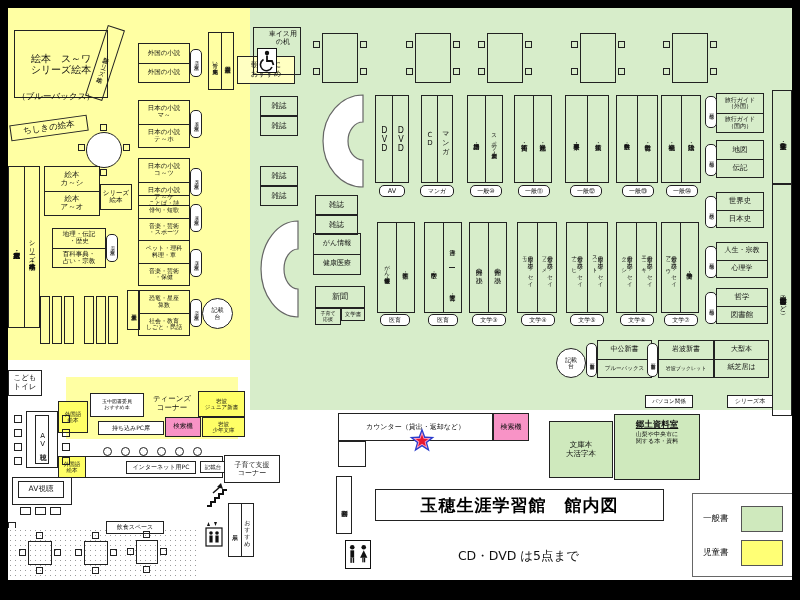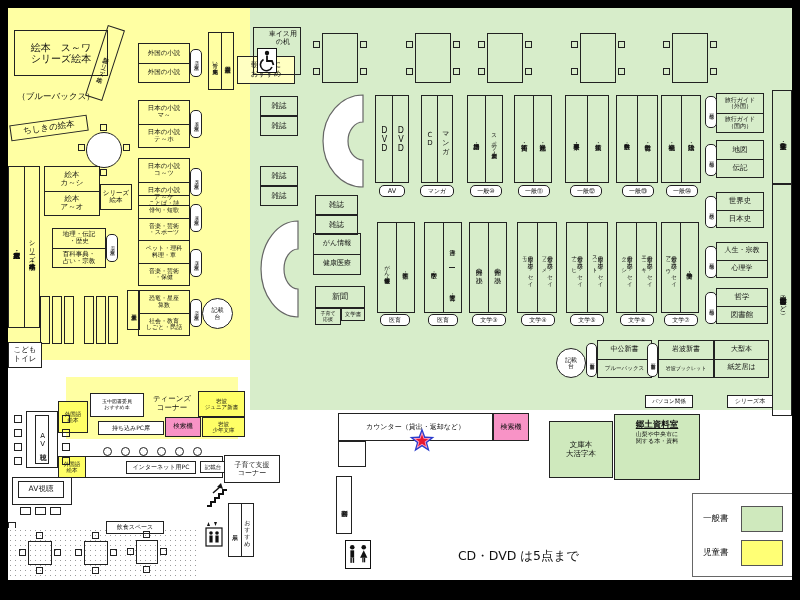--- a/index.html
+++ b/index.html
@@ -47,21 +47,21 @@
   .kyodo{display:flex;flex-direction:column;align-items:center;text-align:center;}
 </style>
 </head>
 <body>
 
 <div id="map">
   <div id="gen">
       <div class="region" style="left: 0px; top: 0px; width: 242px; height: 352px; background: rgb(255, 255, 163);"></div>
       <div class="region" style="left: 242px; top: 0px; width: 542px; height: 402px; background: rgb(215, 237, 202);"></div>
       <div class="region" style="left: 58px; top: 369px; width: 172px; height: 62px; background: rgb(255, 255, 163);"></div>
-      <div class="el bd lbl" style="left: 6px; top: 22px; width: 94px; height: 46px; font-size: 10px;">絵本　ス～ワ
+      <div class="el bd lbl" style="left: 6px; top: 22px; width: 94px; height: 68px; font-size: 10px; text-align: right;">絵本　ス～ワ
 シリーズ絵本</div>
       <div class="el lbl" style="left: 0px; top: 82px; width: 96px; height: 13px; font-size: 8.5px;">（ブルーバックス）</div>
       <div class="el bd vbox" style="left: 88px; top: 18px; width: 18px; height: 74px; font-size: 6px; transform: rotate(18deg);">
         <div>
           <span class="v" style="font-size: 6px;">昔話・シリーズ絵本</span>
         </div>
       </div>
       <div class="el bd lbl" style="left: 2px; top: 112px; width: 78px; height: 16px; font-size: 8.5px; transform: rotate(-8deg);">ちしきの絵本</div>
       <div class="el circ" style="left: 78px; top: 124px; width: 36px; height: 36px;"></div>
       <div class="el bd" style="left: 70px; top: 136px; width: 7px; height: 7px;"></div>
@@ -93,21 +93,21 @@
       <div class="el vpill" style="left: 98px; top: 226px; width: 12px; height: 28px; font-size: 5.5px;">
         <span class="v">児童①</span>
       </div>
       <div class="el bd lbl" style="left: 119px; top: 282px; width: 13px; height: 40px; font-size: 5.5px;"><span class="v">児童大型本</span></div>
       <div class="el bd" style="left: 32px; top: 288px; width: 10px; height: 48px;"></div>
       <div class="el bd" style="left: 44px; top: 288px; width: 10px; height: 48px;"></div>
       <div class="el bd" style="left: 56px; top: 288px; width: 10px; height: 48px;"></div>
       <div class="el bd" style="left: 76px; top: 288px; width: 10px; height: 48px;"></div>
       <div class="el bd" style="left: 88px; top: 288px; width: 10px; height: 48px;"></div>
       <div class="el bd" style="left: 100px; top: 288px; width: 10px; height: 48px;"></div>
-      <div class="el bd lbl" style="left: 0px; top: 334px; width: 34px; height: 26px; font-size: 7.5px; background: rgb(255, 255, 255);">こども
+      <div class="el bd lbl" style="left: 0px; top: 362px; width: 34px; height: 26px; font-size: 7.5px; background: rgb(255, 255, 255);">こども
 トイレ</div>
       <div class="el bd split" style="left: 130px; top: 35px; width: 52px; height: 40px; font-size: 6.5px;">
         <div>外国の小説</div>
         <div>外国の小説</div>
       </div>
       <div class="el vpill" style="left: 182px; top: 41px; width: 12px; height: 28px; font-size: 5.5px;">
         <span class="v">児童⑦</span>
       </div>
       <div class="el bd vbox" style="left: 200px; top: 24px; width: 26px; height: 58px; font-size: 5.5px;">
         <div>
@@ -517,20 +517,21 @@
       <div class="el bd" style="left: 84px; top: 524px; width: 7px; height: 7px;"></div>
       <div class="el bd" style="left: 84px; top: 559px; width: 7px; height: 7px;"></div>
       <div class="el bd" style="left: 67px; top: 541px; width: 7px; height: 7px;"></div>
       <div class="el bd" style="left: 102px; top: 541px; width: 7px; height: 7px;"></div>
       <div class="el bd" style="left: 128px; top: 532px; width: 22px; height: 24px;"></div>
       <div class="el bd" style="left: 135px; top: 523px; width: 7px; height: 7px;"></div>
       <div class="el bd" style="left: 135px; top: 558px; width: 7px; height: 7px;"></div>
       <div class="el bd" style="left: 119px; top: 540px; width: 7px; height: 7px;"></div>
       <div class="el bd" style="left: 152px; top: 540px; width: 7px; height: 7px;"></div>
     </div>
+  <div id="title-box">玉穂生涯学習館　館内図</div>
   <div class="rule" id="rule2">CD・DVD は5点まで</div>
   <div id="legend">
     <div class="lrow" style="top:46px">
       <span>児童書</span>
       <span class="sw" id="sw-children" style="background: rgb(255, 255, 117);"></span>
     </div>
     <div class="lrow" style="top:12px">
       <span>一般書</span>
       <span class="sw" id="sw-general" style="background: rgb(207, 233, 189);"></span>
     </div>

